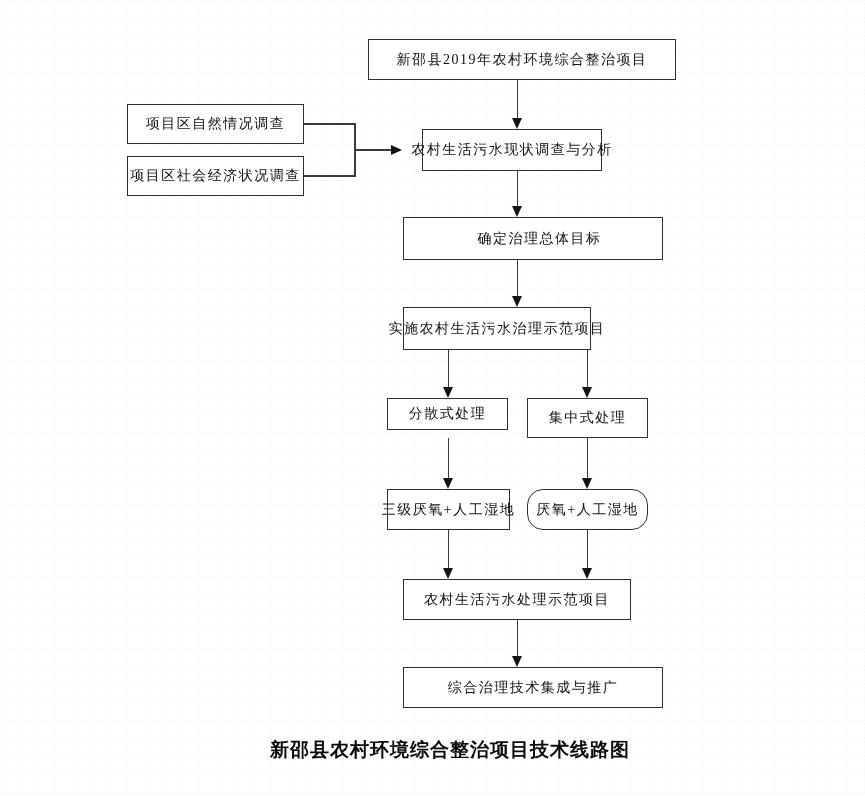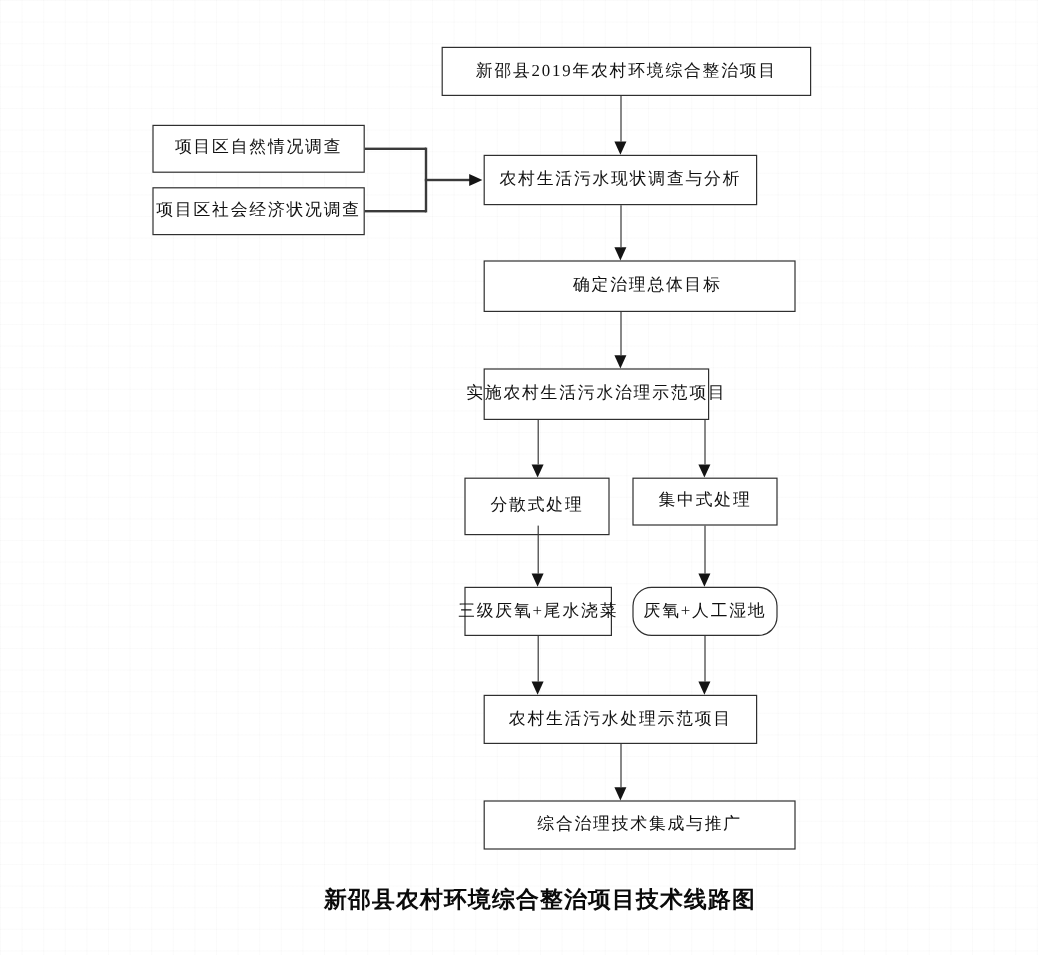--- a/index.html
+++ b/index.html
@@ -72,31 +72,31 @@
 <body>
 
 <div id="canvas">
 
   <div class="node" style="left:368px; top:39px;  width:308px; height:41px;">新邵县2019年农村环境综合整治项目</div>
 
   <div class="node" style="left:127px; top:104px; width:177px; height:40px;">项目区自然情况调查</div>
 
   <div class="node" style="left:127px; top:156px; width:177px; height:40px;">项目区社会经济状况调查</div>
 
-  <div class="node" style="left:403px; top:129px; width:228px; height:42px;">农村生活污水现状调查与分析</div>
+  <div class="node" style="left:422px; top:129px; width:180px; height:42px;">农村生活污水现状调查与分析</div>
 
   <div class="node" style="left:403px; top:217px; width:260px; height:43px;padding-left:13px;">确定治理总体目标</div>
 
   <div class="node" style="left:403px; top:307px; width:188px; height:43px;">实施农村生活污水治理示范项目</div>
 
-  <div class="node" style="left:387px; top:398px; width:121px; height:48px;">分散式处理</div>
+  <div class="node" style="left:387px; top:398px; width:121px; height:32px;">分散式处理</div>
 
   <div class="node" style="left:527px; top:398px; width:121px; height:40px;">集中式处理</div>
 
-  <div class="node" style="left:387px; top:489px; width:123px; height:41px;">三级厌氧+尾水浇菜</div>
+  <div class="node" style="left:387px; top:489px; width:123px; height:41px;">三级厌氧+人工湿地</div>
 
   <div class="node" style="left:527px; top:489px; width:121px; height:41px;border-radius:16px;">厌氧+人工湿地</div>
 
   <div class="node" style="left:403px; top:579px; width:228px; height:41px;">农村生活污水处理示范项目</div>
 
   <div class="node" style="left:403px; top:667px; width:260px; height:41px;">综合治理技术集成与推广</div>
 
   <div class="vline" style="left:516.5px; top:80px;  height:38px;"></div>
   <div class="arrow-down" style="left:511.5px; top:118px;"></div>
 

